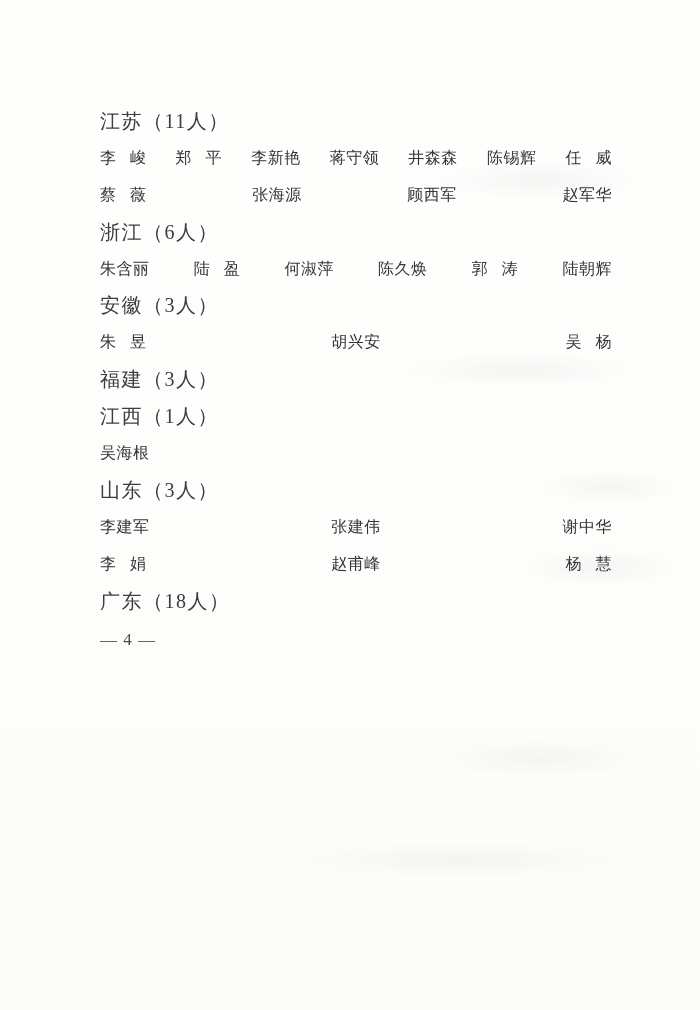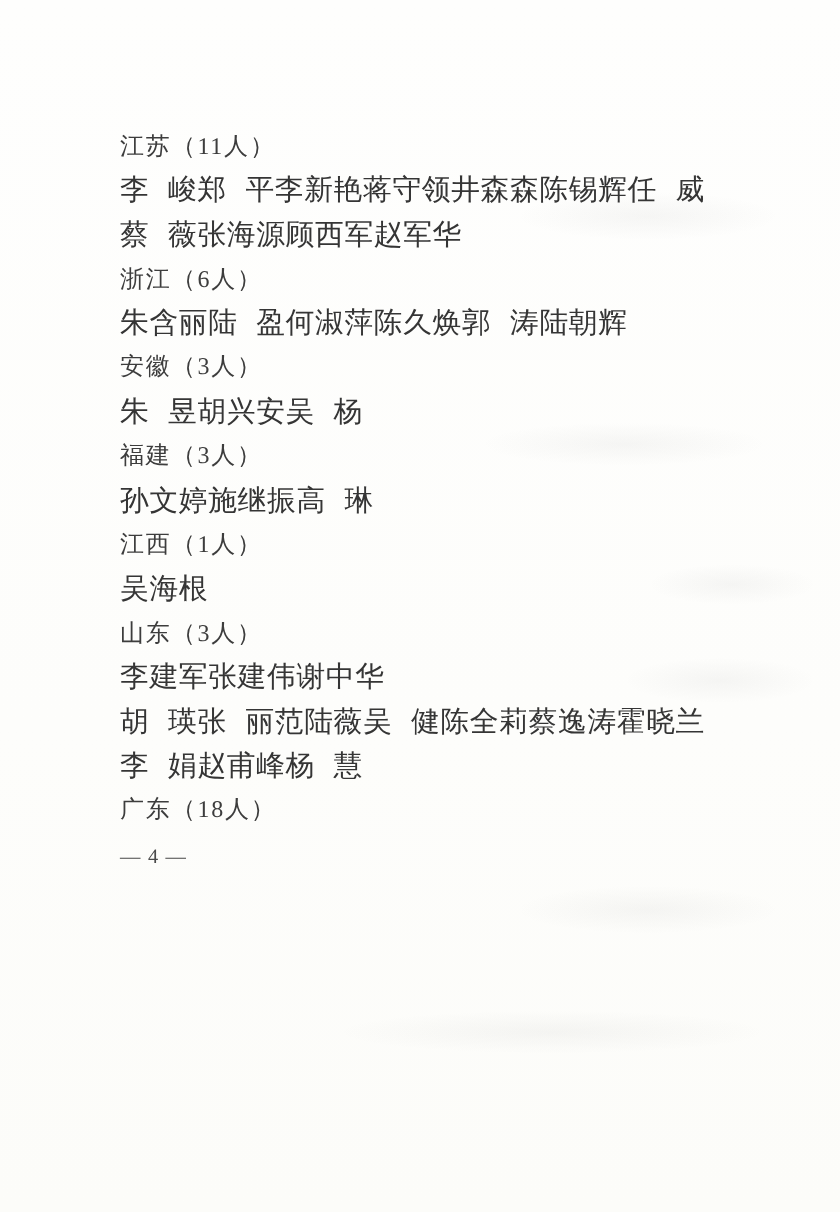--- a/index.html
+++ b/index.html
@@ -28,22 +28,23 @@
     display: flex;
     align-items: center;
   }
   .section-header {
     font-size: 20px;
     color: #3d3d3d;
     letter-spacing: 1.5px;
     white-space: pre;
   }
   .name-row {
-    font-size: 24px;
+    font-size: 16px;
     color: #353535;
+    justify-content: space-between;
   }
   .name {
     white-space: pre;
     word-spacing: 9px;
     letter-spacing: 0.5px;
   }
   .page-number {
     font-size: 17px;
     color: #4a4a4a;
     letter-spacing: 1px;
@@ -102,43 +103,29 @@
           <span class="name">郭 涛</span>
           <span class="name">陆朝辉</span>
         </div>
         <div class="line section-header">安徽（3人）</div>
         <div class="line name-row">
           <span class="name">朱 昱</span>
           <span class="name">胡兴安</span>
           <span class="name">吴 杨</span>
         </div>
         <div class="line section-header">福建（3人）</div>
-        <div class="line name-row">
-          <span class="name">孙文婷</span>
-          <span class="name">施继振</span>
-          <span class="name">高 琳</span>
-        </div>
         <div class="line section-header">江西（1人）</div>
         <div class="line name-row">
           <span class="name">吴海根</span>
         </div>
         <div class="line section-header">山东（3人）</div>
         <div class="line name-row">
           <span class="name">李建军</span>
           <span class="name">张建伟</span>
           <span class="name">谢中华</span>
-        </div>
-        <div class="line name-row">
-          <span class="name">胡 瑛</span>
-          <span class="name">张 丽</span>
-          <span class="name">范陆薇</span>
-          <span class="name">吴 健</span>
-          <span class="name">陈全莉</span>
-          <span class="name">蔡逸涛</span>
-          <span class="name">霍晓兰</span>
         </div>
         <div class="line name-row">
           <span class="name">李 娟</span>
           <span class="name">赵甫峰</span>
           <span class="name">杨 慧</span>
         </div>
         <div class="line section-header">广东（18人）</div>
       </div>
     <div class="line page-number">— 4 —</div>
   </div>

